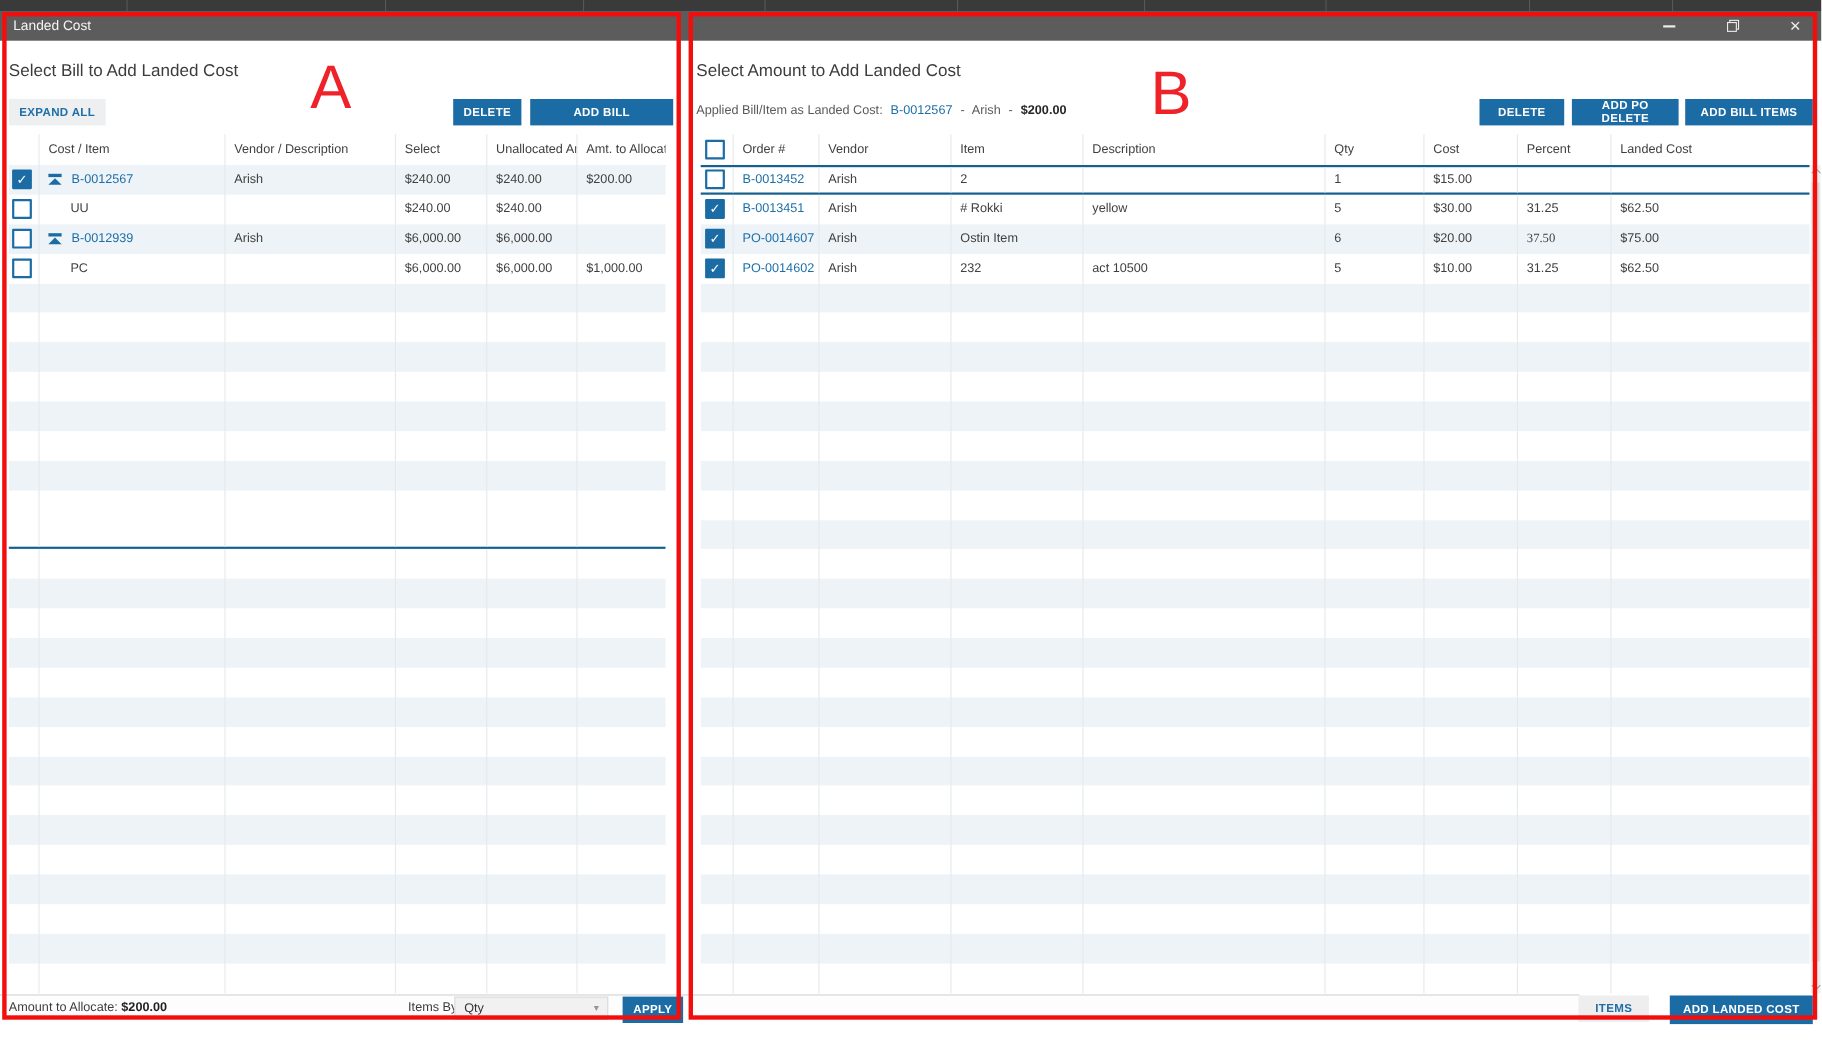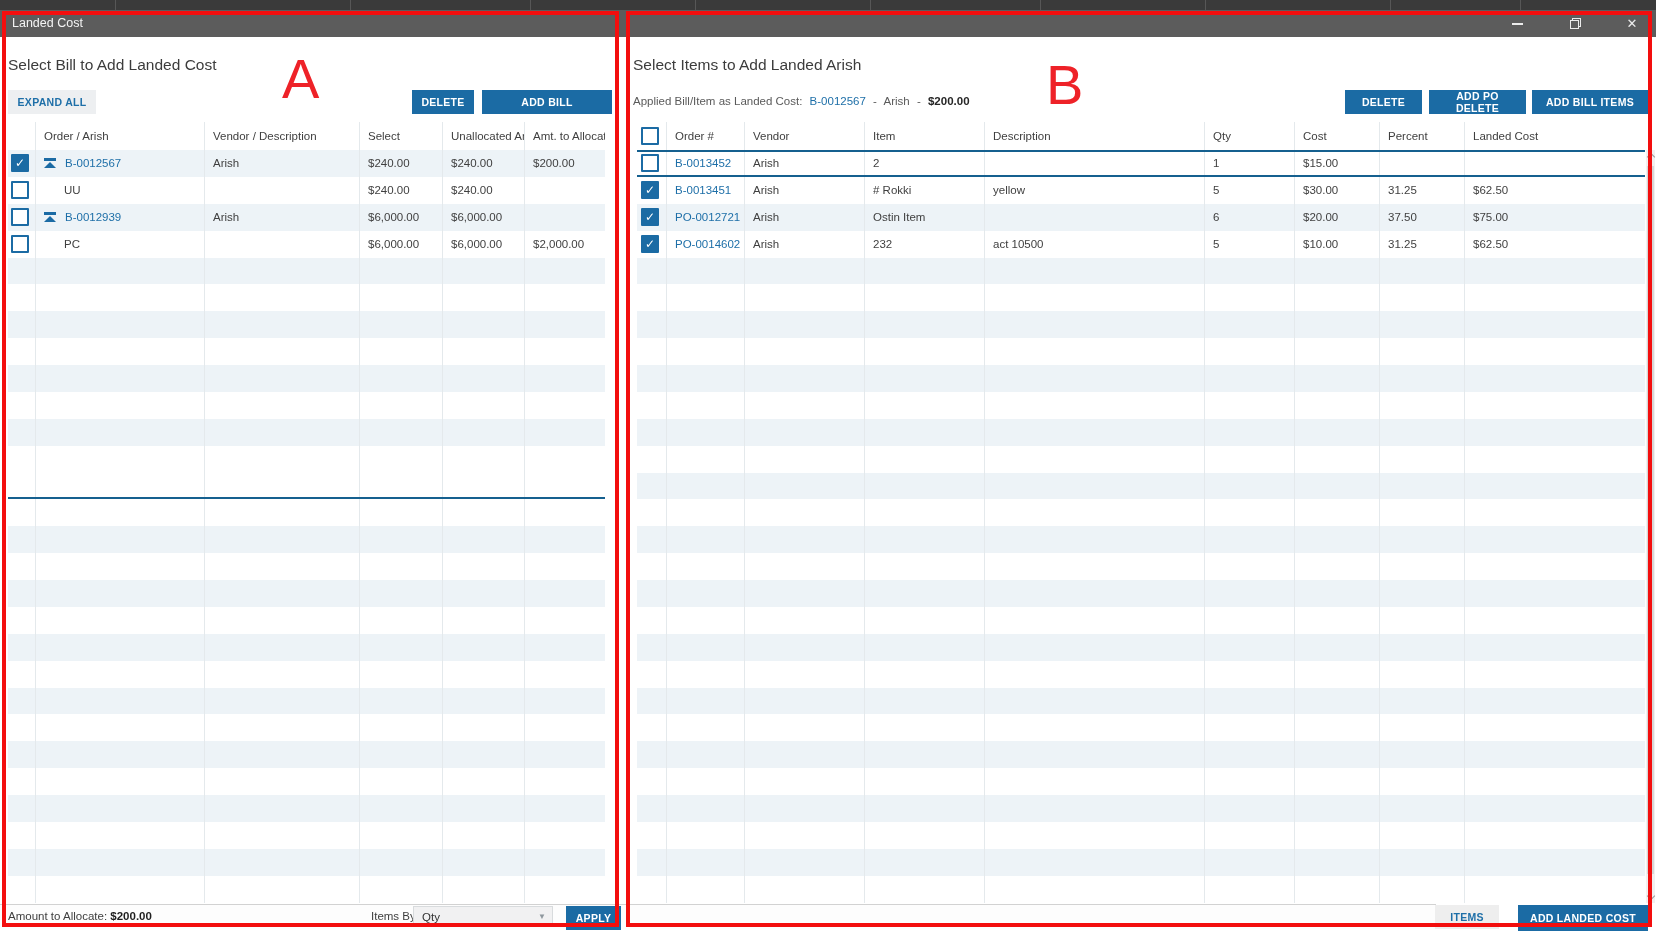--- a/index.html
+++ b/index.html
@@ -101,21 +101,21 @@
   </div>
 
   <div class="heading" style="left:8px;top:56px;">Select Bill to Add Landed Cost</div>
 
   <button class="btn gray" style="left:8px;top:90px;width:88px;">EXPAND ALL</button>
   <button class="btn blue" style="left:412px;top:90px;width:62px;">DELETE</button>
   <button class="btn blue" style="left:482px;top:90px;width:130px;">ADD BILL</button>
 
   <div id="head-a" class="t-head" style="left:8px;top:122px;width:597px;">
       <div class="t-cell c-center" style="width: 28px;"></div>
-      <div class="t-cell" style="width: 169px;">Order / Arish</div>
+      <div class="t-cell" style="width: 169px;">Cost / Item</div>
       <div class="t-cell" style="width: 155px;">Vendor / Description</div>
       <div class="t-cell" style="width: 83px;">Select</div>
       <div class="t-cell" style="width: 82px;">Unallocated Amt.</div>
       <div class="t-cell last" style="width: 80px;">Amt. to Allocate</div>
     </div>
   <div id="rows-a" class="rows" style="left:8px;top:150px;width:597px;">
       <div class="t-row">
         <div class="t-cell c-center" style="width: 28px;">
           <span class="cb checked">✓</span>
         </div>
@@ -162,21 +162,21 @@
       <div class="t-row">
         <div class="t-cell c-center" style="width: 28px;">
           <span class="cb"></span>
         </div>
         <div class="t-cell" style="width: 169px; padding-left: 28px;">
           <span>PC</span>
         </div>
         <div class="t-cell" style="width: 155px;"></div>
         <div class="t-cell" style="width: 83px;">$6,000.00</div>
         <div class="t-cell" style="width: 82px;">$6,000.00</div>
-        <div class="t-cell last" style="width: 80px;">$2,000.00</div>
+        <div class="t-cell last" style="width: 80px;">$1,000.00</div>
       </div>
       <div class="t-row">
         <div class="t-cell c-center" style="width: 28px;"></div>
         <div class="t-cell" style="width: 169px;"></div>
         <div class="t-cell" style="width: 155px;"></div>
         <div class="t-cell" style="width: 83px;"></div>
         <div class="t-cell" style="width: 82px;"></div>
         <div class="t-cell last" style="width: 80px;"></div>
       </div>
       <div class="t-row">
@@ -358,21 +358,21 @@
       <div class="t-row">
         <div class="t-cell c-center" style="width: 28px;"></div>
         <div class="t-cell" style="width: 169px;"></div>
         <div class="t-cell" style="width: 155px;"></div>
         <div class="t-cell" style="width: 83px;"></div>
         <div class="t-cell" style="width: 82px;"></div>
         <div class="t-cell last" style="width: 80px;"></div>
       </div>
     </div>
 
-  <div class="heading" style="left:633px;top:56px;">Select Items to Add Landed Arish</div>
+  <div class="heading" style="left:633px;top:56px;">Select Amount to Add Landed Cost</div>
 
   <div class="applied">
     <span>Applied Bill/Item as Landed Cost:</span>
     <span class="link" style="margin-left:4px;">B-0012567</span>
     <span class="sep">-</span>
     <span>Arish</span>
     <span class="sep">-</span>
     <b>$200.00</b>
   </div>
 
@@ -422,28 +422,28 @@
         <div class="t-cell" style="width: 90px;">5</div>
         <div class="t-cell" style="width: 85px;">$30.00</div>
         <div class="t-cell" style="width: 85px;">31.25</div>
         <div class="t-cell last" style="width: 180px;">$62.50</div>
       </div>
       <div class="t-row">
         <div class="t-cell c-center" style="width: 30px;">
           <span class="cb checked">✓</span>
         </div>
         <div class="t-cell" style="width: 78px;">
-          <span class="link">PO-0012721</span>
+          <span class="link">PO-0014607</span>
         </div>
         <div class="t-cell" style="width: 120px;">Arish</div>
         <div class="t-cell" style="width: 120px;">Ostin Item</div>
         <div class="t-cell" style="width: 220px;"></div>
         <div class="t-cell" style="width: 90px;">6</div>
         <div class="t-cell" style="width: 85px;">$20.00</div>
-        <div class="t-cell" style="width: 85px;">37.50</div>
+        <div class="t-cell" style="width: 85px; font-family: Liberation Serif, serif;">37.50</div>
         <div class="t-cell last" style="width: 180px;">$75.00</div>
       </div>
       <div class="t-row">
         <div class="t-cell c-center" style="width: 30px;">
           <span class="cb checked">✓</span>
         </div>
         <div class="t-cell" style="width: 78px;">
           <span class="link">PO-0014602</span>
         </div>
         <div class="t-cell" style="width: 120px;">Arish</div>

